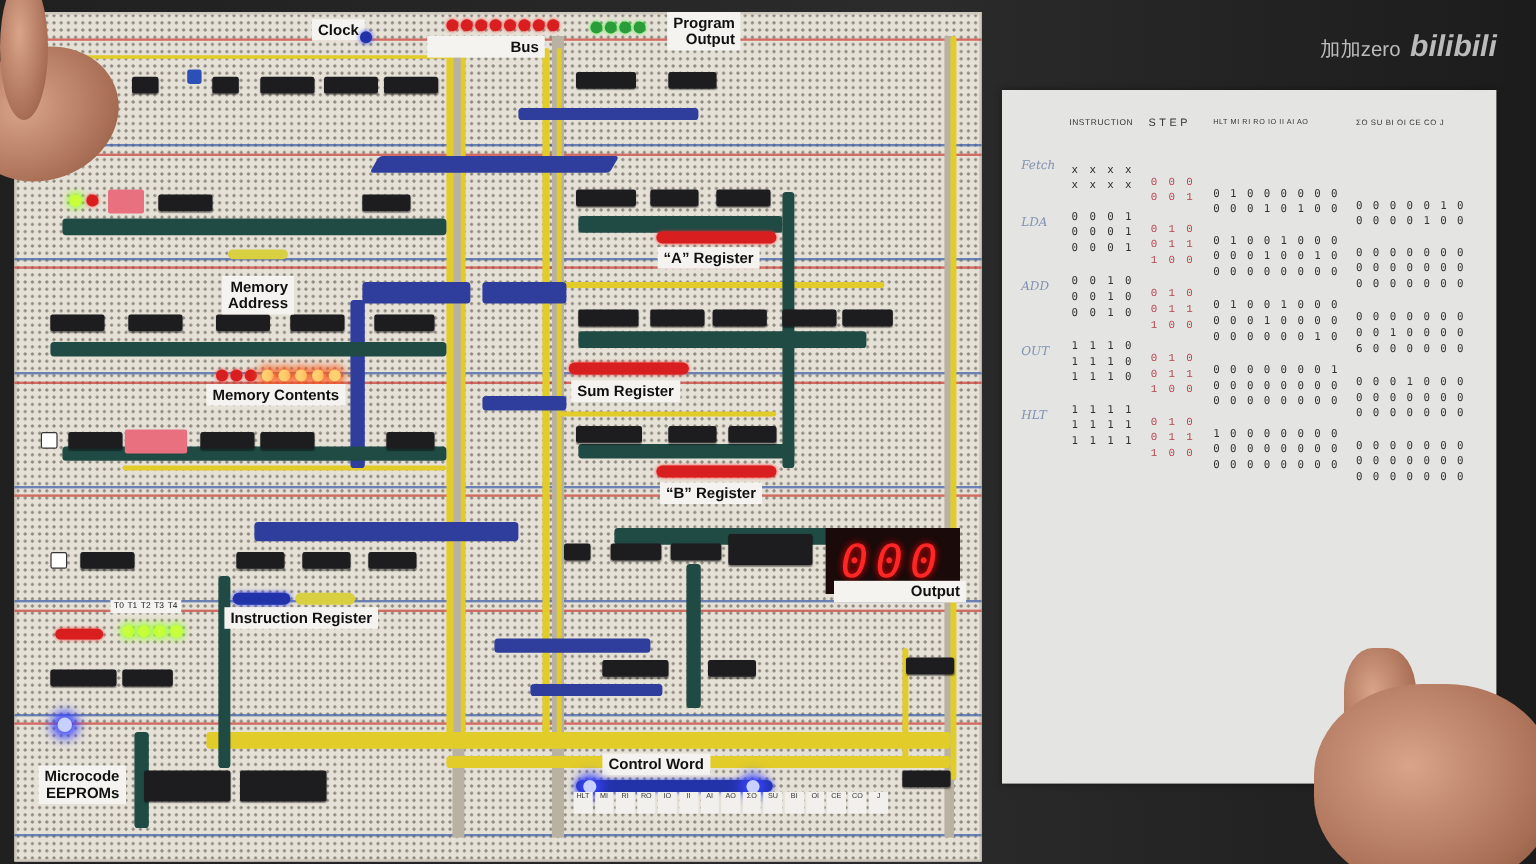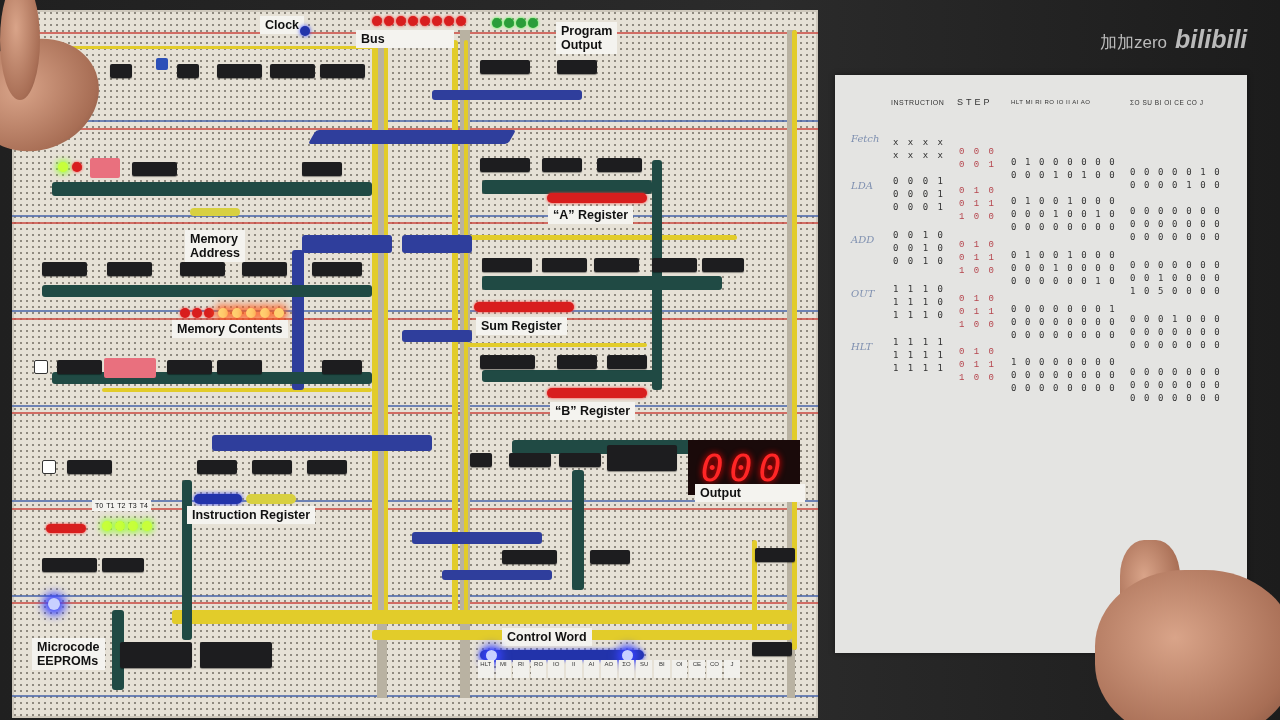--- a/index.html
+++ b/index.html
@@ -18,21 +18,21 @@
   .grn{background:#204a44;}
   .blu{background:#2f3e9c;}
   .led{position:absolute;width:10px;height:10px;border-radius:50%;}
   .led.red{background:#d81e1e;box-shadow:0 0 3px #f33;}
   .led.redon{background:#ffd070;box-shadow:0 0 8px 3px #ff5a1a;}
   .led.grn{background:#2a9d3a;box-shadow:0 0 3px #3f3;}
   .led.lime{background:#c7ff3a;box-shadow:0 0 6px 2px #9f3;}
   .led.blue{background:#c8d0ff;box-shadow:0 0 10px 5px #3844ff;}
   .led.bluedim{background:#2233aa;box-shadow:0 0 4px #3344ff;}
   .led.yel{background:#d8d040;}
-  .label{position:absolute;background:#f4f3ef;color:#111;font-weight:bold;font-size:12.5px;line-height:14px;padding:2px 5px;text-align:left;white-space:nowrap;}
+  .label{position:absolute;background:#f4f3ef;color:#111;font-weight:bold;font-size:12.5px;line-height:14px;padding:2px 5px;text-align:right;white-space:nowrap;}
   .seg{position:absolute;left:688px;top:440px;width:112px;height:55px;background:#1a0a0a;display:flex;align-items:center;justify-content:center;}
   .seg span{color:#ff2626;font-family:"DejaVu Sans Mono",monospace;font-size:38px;font-style:italic;letter-spacing:6px;text-shadow:0 0 6px #f00;}
   .dip{position:absolute;background:#e9707e;border-radius:2px;}
   .cwstrip{position:absolute;left:478px;top:660px;width:262px;height:18px;display:flex;gap:2px;}
   .cwstrip div{flex:1;background:#f1f0ec;font-size:6px;color:#333;text-align:center;line-height:8px;overflow:hidden;}
   
   .paper{position:absolute;left:835px;top:75px;width:412px;height:578px;background:#e4e4e2;box-shadow:0 0 6px rgba(0,0,0,.4);}
   .paper .hdr{position:absolute;top:24px;font-size:7px;color:#333;letter-spacing:.5px;white-space:nowrap;}
   .grp{position:absolute;left:0;width:412px;}
   .grp .name{position:absolute;left:16px;font-size:10px;color:#7f90b0;font-family:"DejaVu Serif",serif;font-style:italic;}
@@ -177,21 +177,21 @@
   <div class="led red" style="left:408px;top:6px"></div>
   <div class="led red" style="left:420px;top:6px"></div>
   <div class="led red" style="left:432px;top:6px"></div>
   <div class="led red" style="left:444px;top:6px"></div>
   <div class="label" style="left:344px;top:20px;width:88px">Bus</div>
 
   <div class="led grn" style="left:480px;top:8px"></div>
   <div class="led grn" style="left:492px;top:8px"></div>
   <div class="led grn" style="left:504px;top:8px"></div>
   <div class="led grn" style="left:516px;top:8px"></div>
-  <div class="label" style="left:544px;top:12px">
+  <div class="label" style="left:544px;top:0px">
     <div>Program</div>
     <div>Output</div>
   </div>
 
   <div class="led lime" style="left:46px;top:152px"></div>
   <div class="led red" style="left:60px;top:152px"></div>
 
   <div class="led yel" style="left:178px;top:198px;width:50px;height:8px;border-radius:4px"></div>
   <div class="label" style="left:173px;top:220px">
     <div>Memory</div>
@@ -324,21 +324,21 @@
     <div class="row" style="top:13px">
       <span class="ins">0 0 1 0</span>
       <span class="stp">0 1 1</span>
       <span class="c1">0 0 0 1 0 0 0 0</span>
       <span class="c2">0 0 1 0 0 0 0</span>
     </div>
     <div class="row" style="top:26px">
       <span class="ins">0 0 1 0</span>
       <span class="stp">1 0 0</span>
       <span class="c1">0 0 0 0 0 0 1 0</span>
-      <span class="c2">1 0 5 0 0 0 0</span>
+      <span class="c2">6 0 0 0 0 0 0</span>
     </div>
   </div>
 
   <div class="grp" style="top:199px">
     <div class="name" style="top:14px">OUT</div>
     <div class="row" style="top:0">
       <span class="ins">1 1 1 0</span>
       <span class="stp">0 1 0</span>
       <span class="c1">0 0 0 0 0 0 0 1</span>
       <span class="c2">0 0 0 1 0 0 0</span>

